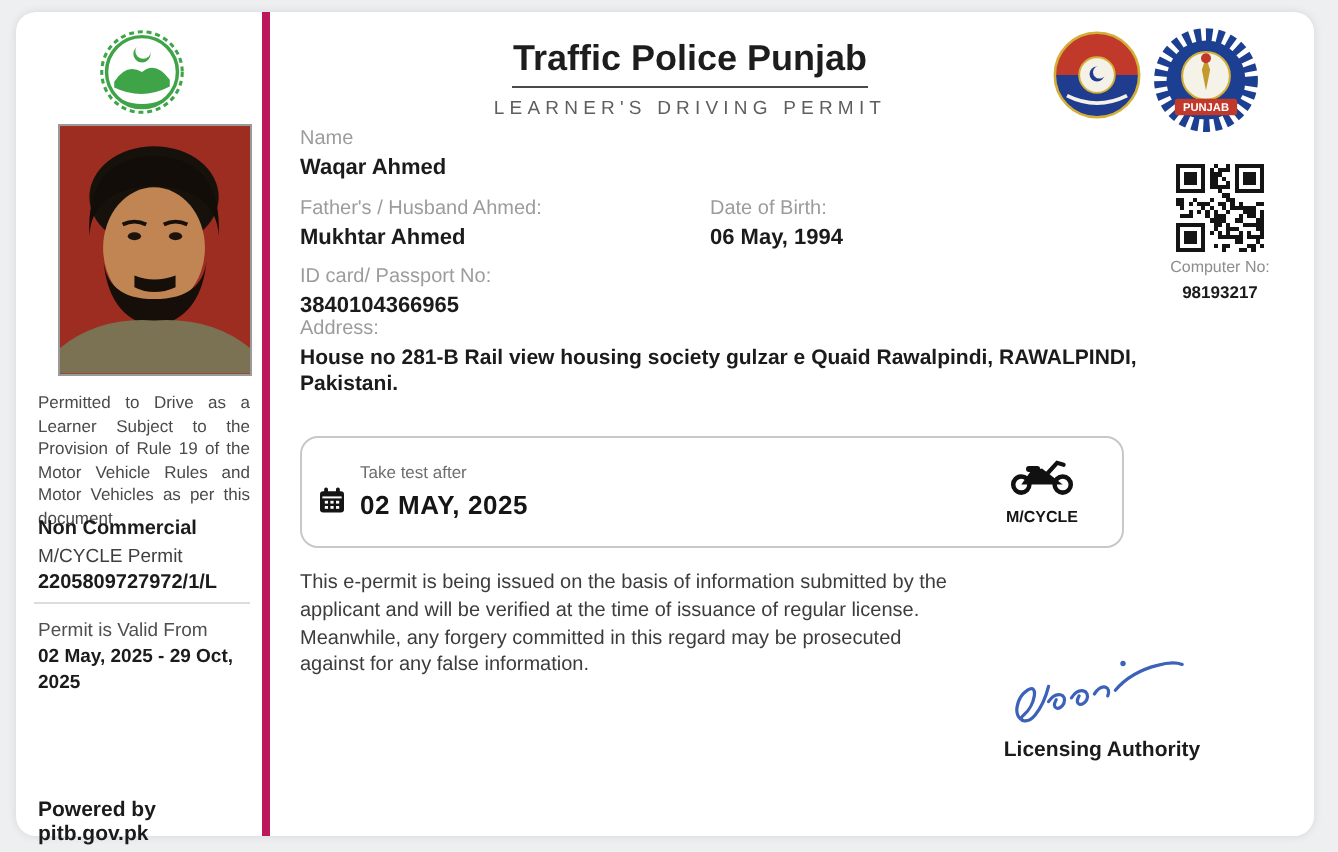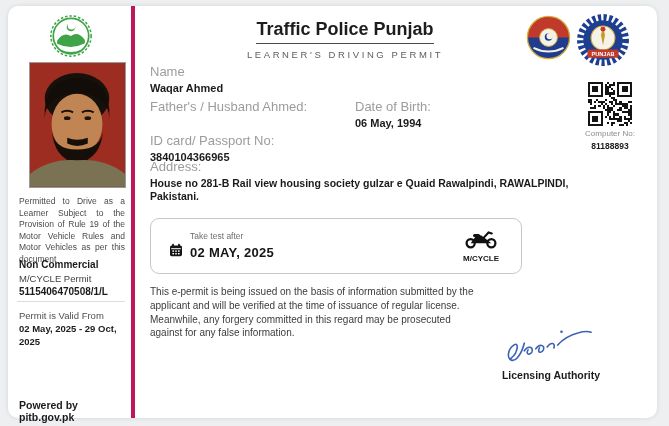--- a/index.html
+++ b/index.html
@@ -30,31 +30,31 @@
   .logo-badge { position:absolute; left:568px; top:6px; width:54px; height:58px; }
 
   
   .qr-block { position:absolute; left:566px; top:76px; width:72px; text-align:center; }
   .qr-block svg { width:44px; height:44px; display:block; margin:0 auto; }
   .comp-label { margin-top:3px; font-size:8px; line-height:10px; color:#8d8d8d; }
   .comp-no { margin-top:2px; font-size:8.5px; font-weight:bold; color:#1b1b1b; }
 
   
   .fgroup { position:absolute; }
-  .flabel { font-size:13px; color:#9c9c9c; margin-bottom:2.5px; }
+  .flabel { font-size:10px; color:#9c9c9c; margin-bottom:2.5px; }
   .fvalue { font-size:11px; font-weight:bold; color:#1b1b1b; }
   .g-name   { left:142px; top:58px; }
   .g-father { left:142px; top:93px; }
   .g-dob    { left:347px; top:93px; }
   .g-id     { left:142px; top:127px; }
   .g-addr   { left:142px; top:153px; width:424px; }
   .g-addr .fvalue { font-size:10.5px; line-height:13px; }
 
   
-  .test-box { position:absolute; left:142px; top:212px; width:372px; height:56px; border:1px solid #c8c8c8; border-radius:9px; display:flex; justify-content:space-between; align-items:center; padding:0 22px 0 18px; }
+  .test-box { position:absolute; left:142px; top:212px; width:412px; height:56px; border:1px solid #c8c8c8; border-radius:9px; display:flex; justify-content:space-between; align-items:center; padding:0 22px 0 8px; }
   .tb-left { display:flex; flex-direction:column; }
   .tb-label { font-size:8.5px; color:#6e6e6e; margin-left:21px; margin-bottom:2px; }
   .tb-daterow { display:flex; align-items:center; gap:7px;justify-content:center; }
   .tb-date { font-size:13px; font-weight:bold; color:#151515; letter-spacing:.3px; }
   .tb-right { display:flex; flex-direction:column; align-items:center; }
   .tb-vehicle { font-size:8px; font-weight:bold; color:#151515; margin-top:1px; }
 
   
   .disclaimer { position:absolute; left:142px; top:279px; width:327px; font-size:10px; line-height:13.8px; color:#3c3c3c; }
 
@@ -94,21 +94,21 @@
           <path d="M53,50 Q59,47 65,50" stroke="#17100a" stroke-width="2" fill="none"></path>
           <path d="M22,66 Q24,98 48,102 Q73,98 75,66 Q74,88 48,88 Q23,88 22,66 Z" fill="#160f09"></path>
           <path d="M38,76 Q48,80 59,76 L59,82 Q48,87 38,82 Z" fill="#160f09"></path>
           <path d="M0,126 L0,113 Q20,97 48,99 Q77,97 97,113 L97,126 Z" fill="#7b7254"></path>
         </svg>
       </div>
 
       <div class="permitted">Permitted to Drive as a Learner Subject to the Provision of Rule 19 of the Motor Vehicle Rules and Motor Vehicles as per this document</div>
       <div class="noncomm">Non Commercial</div>
       <div class="ptype">M/CYCLE Permit</div>
-      <div class="pno">5115406470508/1/L</div>
+      <div class="pno">2205809727972/1/L</div>
       <div class="ldivider"></div>
       <div class="vlabel">Permit is Valid From</div>
       <div class="vrange">02 May, 2025 - 29 Oct, 2025</div>
       <div class="powered">Powered by pitb.gov.pk</div>
     </div>
 
     <div class="header">
       <div class="title">Traffic Police Punjab</div>
       <div class="subtitle">LEARNER'S DRIVING PERMIT</div>
     </div>
@@ -270,29 +270,30 @@
               <rect x="36" y="38" width="2" height="2"></rect>
               <rect x="40" y="38" width="2" height="2"></rect>
               <rect x="22" y="40" width="2" height="2"></rect>
               <rect x="30" y="40" width="2" height="2"></rect>
               <rect x="32" y="40" width="2" height="2"></rect>
               <rect x="36" y="40" width="2" height="2"></rect>
             </g>
         </svg>
       </div>
       <div class="comp-label">Computer No:</div>
-      <div class="comp-no">81188893</div>
+      <div class="comp-no">98193217</div>
     </div>
 
     <div class="fgroup g-name">
       <div class="flabel">Name</div>
       <div class="fvalue">Waqar Ahmed</div>
     </div>
     <div class="fgroup g-father">
       <div class="flabel">Father's / Husband Ahmed:</div>
+      <div class="fvalue">Mukhtar Ahmed</div>
     </div>
     <div class="fgroup g-dob">
       <div class="flabel">Date of Birth:</div>
       <div class="fvalue">06 May, 1994</div>
     </div>
     <div class="fgroup g-id">
       <div class="flabel">ID card/ Passport No:</div>
       <div class="fvalue">3840104366965</div>
     </div>
     <div class="fgroup g-addr">

